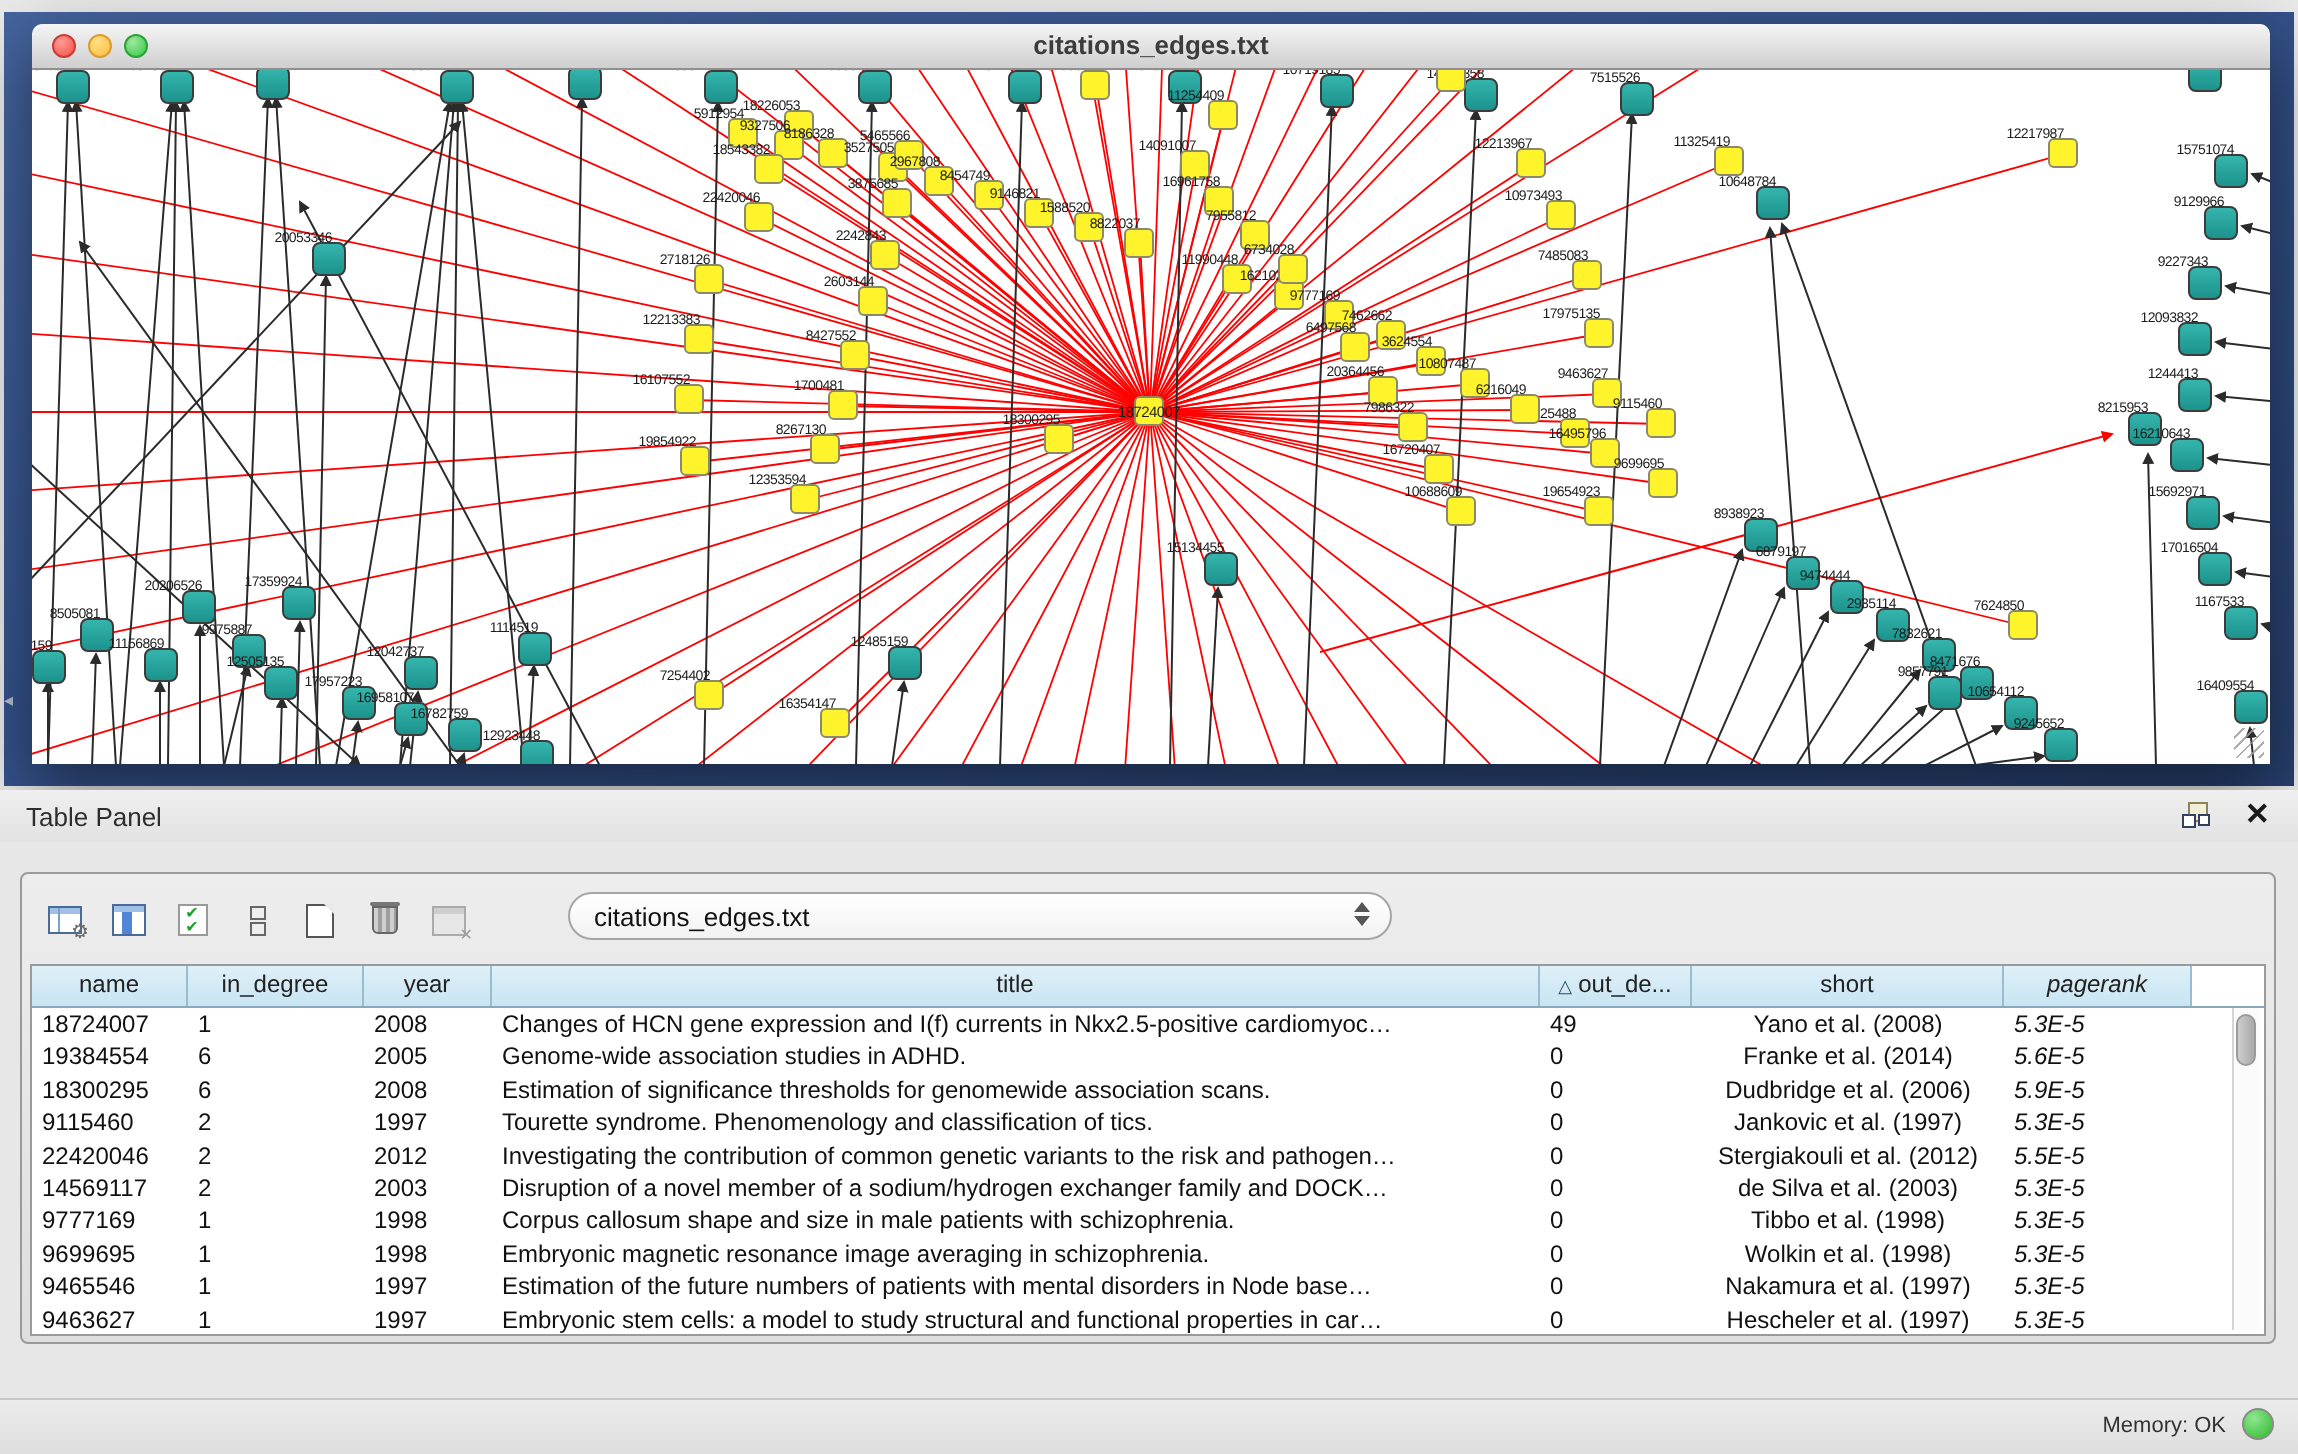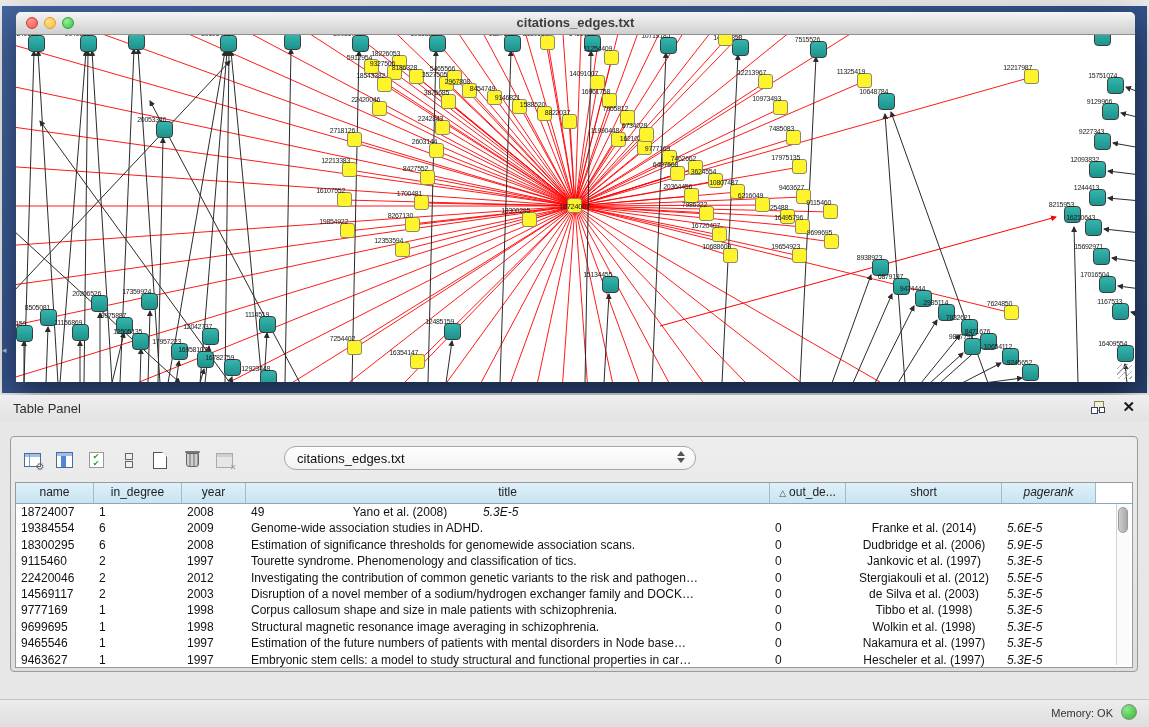--- a/index.html
+++ b/index.html
@@ -653,28 +653,29 @@
           <div class="th c3">title</div>
           <div class="th c4"><span class="sort">△</span>out_de...</div>
           <div class="th c5">short</div>
           <div class="th c6">pagerank</div>
         </div>
       <div id="tbody">
           <div class="tr">
             <div class="td c0">18724007</div>
             <div class="td c1">1</div>
             <div class="td c2">2008</div>
+            <div class="td c3">Changes of HCN gene expression and I(f) currents in Nkx2.5-positive cardiomyoc…</div>
             <div class="td c4">49</div>
             <div class="td c5 center">Yano et al. (2008)</div>
             <div class="td c6">5.3E-5</div>
           </div>
           <div class="tr">
             <div class="td c0">19384554</div>
             <div class="td c1">6</div>
-            <div class="td c2">2009</div>
+            <div class="td c2">2005</div>
             <div class="td c3">Genome-wide association studies in ADHD.</div>
             <div class="td c4">0</div>
             <div class="td c5 center">Franke et al. (2014)</div>
             <div class="td c6">5.6E-5</div>
           </div>
           <div class="tr">
             <div class="td c0">18300295</div>
             <div class="td c1">6</div>
             <div class="td c2">2008</div>
             <div class="td c3">Estimation of significance thresholds for genomewide association scans.</div>
@@ -715,21 +716,21 @@
             <div class="td c2">1998</div>
             <div class="td c3">Corpus callosum shape and size in male patients with schizophrenia.</div>
             <div class="td c4">0</div>
             <div class="td c5 center">Tibbo et al. (1998)</div>
             <div class="td c6">5.3E-5</div>
           </div>
           <div class="tr">
             <div class="td c0">9699695</div>
             <div class="td c1">1</div>
             <div class="td c2">1998</div>
-            <div class="td c3">Structural magnetic resonance image averaging in schizophrenia.</div>
+            <div class="td c3">Embryonic magnetic resonance image averaging in schizophrenia.</div>
             <div class="td c4">0</div>
             <div class="td c5 center">Wolkin et al. (1998)</div>
             <div class="td c6">5.3E-5</div>
           </div>
           <div class="tr">
             <div class="td c0">9465546</div>
             <div class="td c1">1</div>
             <div class="td c2">1997</div>
             <div class="td c3">Estimation of the future numbers of patients with mental disorders in Node base…</div>
             <div class="td c4">0</div>

